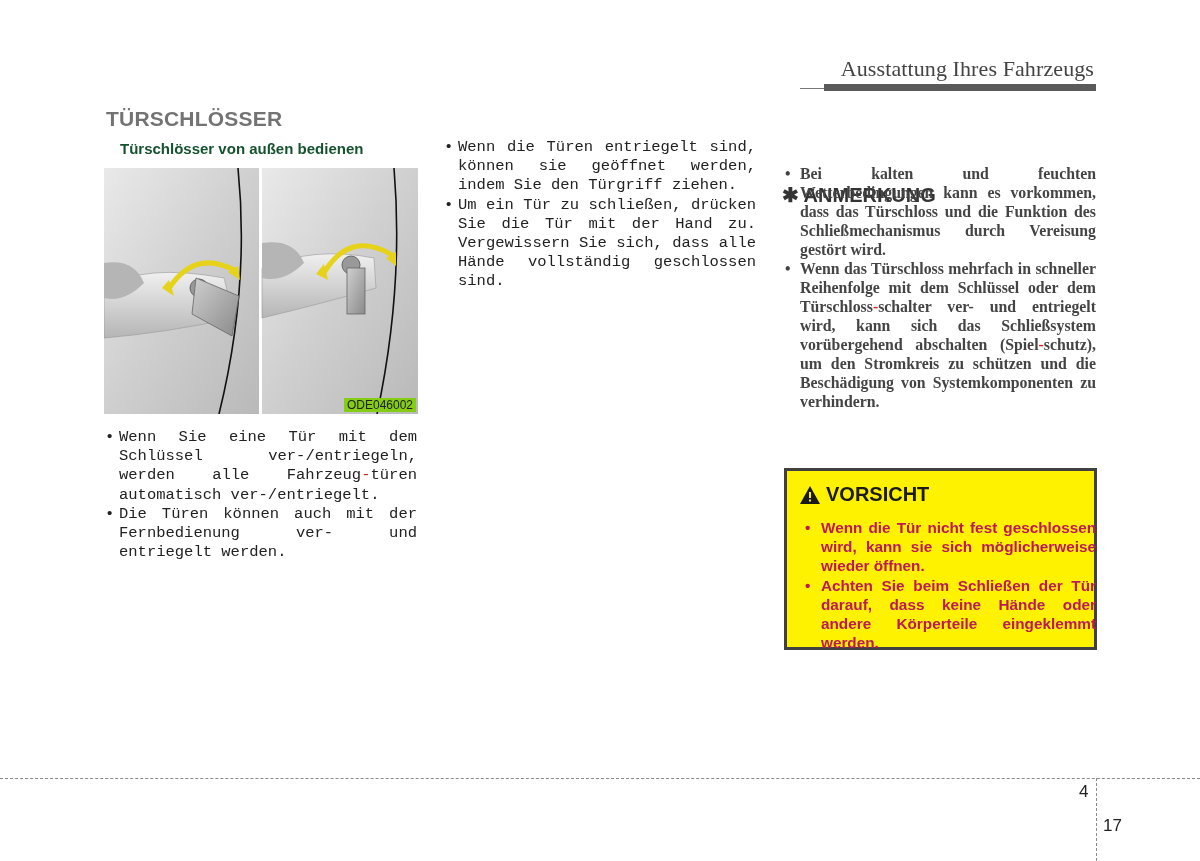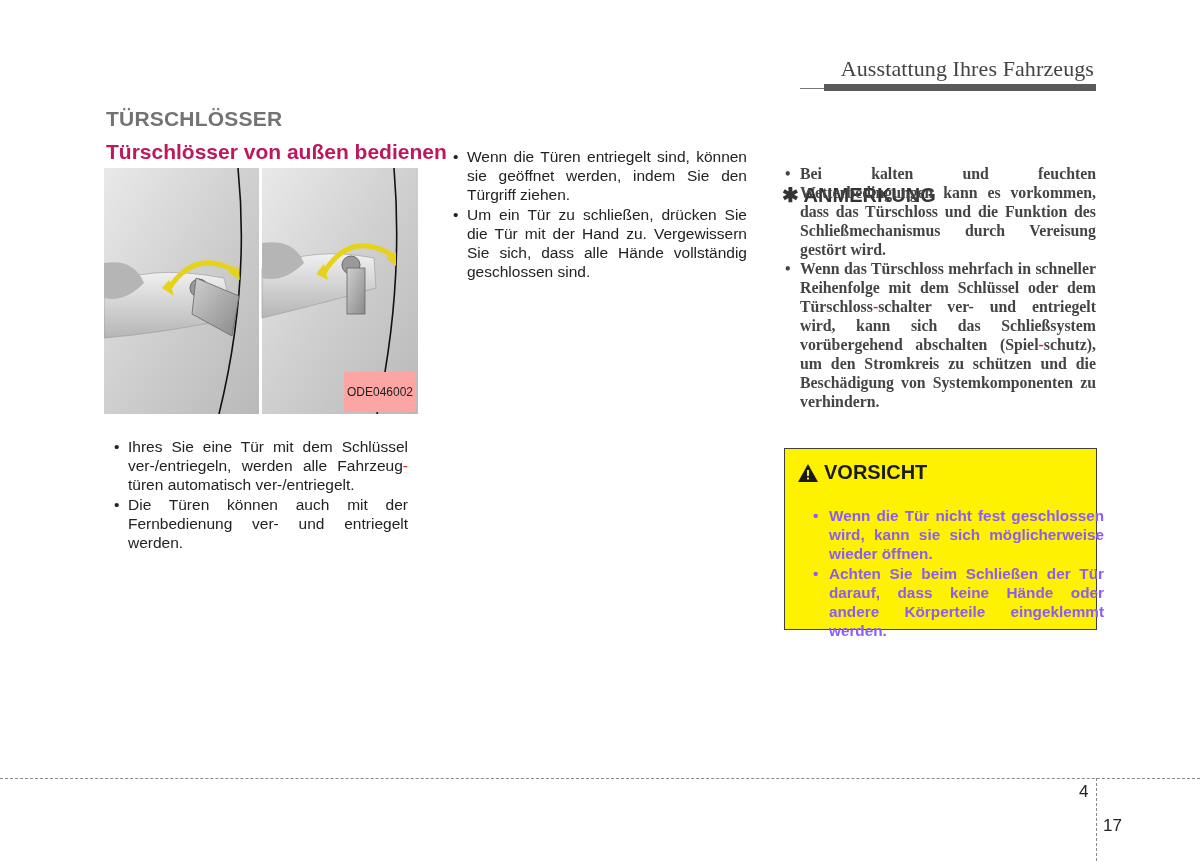--- a/index.html
+++ b/index.html
@@ -3,44 +3,44 @@
 <meta charset="utf-8">
 <style>
   html, body { margin: 0; padding: 0; }
   body { width: 1200px; height: 861px; background: #ffffff; position: relative; overflow: hidden; font-family: "Liberation Sans", sans-serif; color: #1c1c1c; }
 
   .hdr-title { position: absolute; right: 106px; top: 56px; font-family: "Liberation Serif", serif; font-size: 22px; color: #444; letter-spacing: 0.1px; text-align: right; }
   .hdr-bar { position: absolute; left: 824px; top: 84px; width: 272px; height: 7px; background: #5a5a5a; }
   .hdr-thin { position: absolute; left: 800px; top: 88px; width: 24px; height: 1px; background: #777; }
 
   .sec-title { position: absolute; left: 106px; top: 107px; font-size: 21px; font-weight: bold; color: #737373; letter-spacing: 0.2px; }
-  .sub-title { position: absolute; left: 106px; top: 140px; font-size: 21px; font-weight: bold; color: #be185d; }
+  .sub-title { position: absolute; left: 120px; top: 140px; font-size: 15px; font-weight: bold; color: #14532d; }
 
   .figure { position: absolute; left: 104px; top: 168px; width: 314px; height: 246px; background: #fff; }
   .figure svg { display: block; }
-  .fig-code { position: absolute; right: 2px; bottom: 2px; background: #fca5a5; font-size: 12px; color: #222; padding: 13px 3px; }
+  .fig-code { position: absolute; right: 2px; bottom: 2px; background: #84cc16; font-size: 12px; color: #222; padding: 0 3px; }
 
   .col { position: absolute; font-size: 15.5px; line-height: 19.2px; color: #222; }
-  .col ul { list-style: none; margin: 9px; padding: 0; }
+  .col ul { list-style: none; margin: 0; padding: 0; font-family: Liberation Mono, monospace; }
   .col li { position: relative; padding-left: 15px; text-align: justify; text-align-last: left; }
   .col li::before { content: "•"; position: absolute; left: 1px; top: 0; }
   .red { color: #d22; }
 
   .col1 { left: 104px; top: 428px; width: 313px; }
   .col2 { left: 443px; top: 138px; width: 313px; }
 
   .note-title { position: absolute; left: 782px; top: 139px; font-size: 20px; font-weight: bold; color: #333; margin-top: 44px; }
   .note { position: absolute; left: 783px; top: 164px; width: 313px; font-family: "Liberation Serif", serif; font-weight: bold; font-size: 15.8px; line-height: 19px; color: #444; }
   .note ul { list-style: none; margin: 0; padding: 0; }
   .note li { position: relative; padding-left: 17px; text-align: justify; text-align-last: left; }
   .note li::before { content: "•"; position: absolute; left: 2px; top: 0; }
 
-  .caution { position: absolute; left: 784px; top: 448px; width: 301px; height: 182px; background: #fff200; border: 1px solid #404040; padding: 0 10px 0 0; box-sizing: border-box; width: 313px; }
+  .caution { position: absolute; left: 784px; top: 468px; width: 301px; height: 182px; background: #fff200; border: 3px solid #404040; padding: 0 10px 0 0; box-sizing: border-box; width: 313px; }
   .caution-title { position: absolute; left: 13px; top: 12px; font-size: 20px; font-weight: bold; color: #1a1a1a; display: flex; align-items: center; gap: 6px; }
-  .caution ul { list-style: none; margin: 18px; padding: 0; position: absolute; left: 8px; top: 39px; width: 293px; font-size: 15.3px; line-height: 19.2px; font-weight: bold; color: #8b5cf6; }
+  .caution ul { list-style: none; margin: 8px; padding: 0; position: absolute; left: 8px; top: 39px; width: 293px; font-size: 15.3px; line-height: 19.2px; font-weight: bold; color: #be185d; }
   .caution li { position: relative; padding-left: 18px; text-align: justify; text-align-last: left; }
   .caution li::before { content: "•"; position: absolute; left: 2px; top: 0; }
 
   .footer-line { position: absolute; left: 0; top: 778px; width: 1200px; border-top: 1.5px dashed #8a8a8a; }
   .footer-vline { position: absolute; left: 1096px; top: 778px; height: 83px; border-left: 1.5px dashed #8a8a8a; }
   .page-ch { position: absolute; left: 1079px; top: 782px; font-size: 17px; color: #222; }
   .page-no { position: absolute; left: 1103px; top: 816px; font-size: 17px; color: #222; }
 </style>
 </head>
 <body>
@@ -90,21 +90,21 @@
     <rect x="243" y="100" width="18" height="46" fill="url(#keyg)" stroke="#666" stroke-width="0.8"></rect>
     <path d="M218 108 Q 245 60 290 88" stroke="#e7d21a" stroke-width="5" fill="none"></path>
     <path d="M212 106 L 224 112 L 220 96 Z" fill="#e7d21a"></path>
     <path d="M292 84 L 292 98 L 282 90 Z" fill="#e7d21a"></path>
   </svg>
   <div class="fig-code">ODE046002</div>
 </div>
 
 <div class="col col1">
   <ul>
-    <li><span>Ihres Sie eine Tür mit dem Schlüssel ver-/entriegeln, werden alle Fahrzeug</span><span class="red">-</span><span>türen automatisch ver-/entriegelt.</span></li>
+    <li><span>Wenn Sie eine Tür mit dem Schlüssel ver-/entriegeln, werden alle Fahrzeug</span><span class="red">-</span><span>türen automatisch ver-/entriegelt.</span></li>
     <li><span>Die Türen können auch mit der Fernbedienung ver- und entriegelt werden.</span></li>
   </ul>
 </div>
 
 <div class="col col2">
   <ul>
     <li><span>Wenn die Türen entriegelt sind, können sie geöffnet werden, indem Sie den Türgriff ziehen.</span></li>
     <li><span>Um ein Tür zu schließen, drücken Sie die Tür mit der Hand zu. Vergewissern Sie sich, dass alle Hände vollständig geschlossen sind.</span></li>
   </ul>
 </div>

